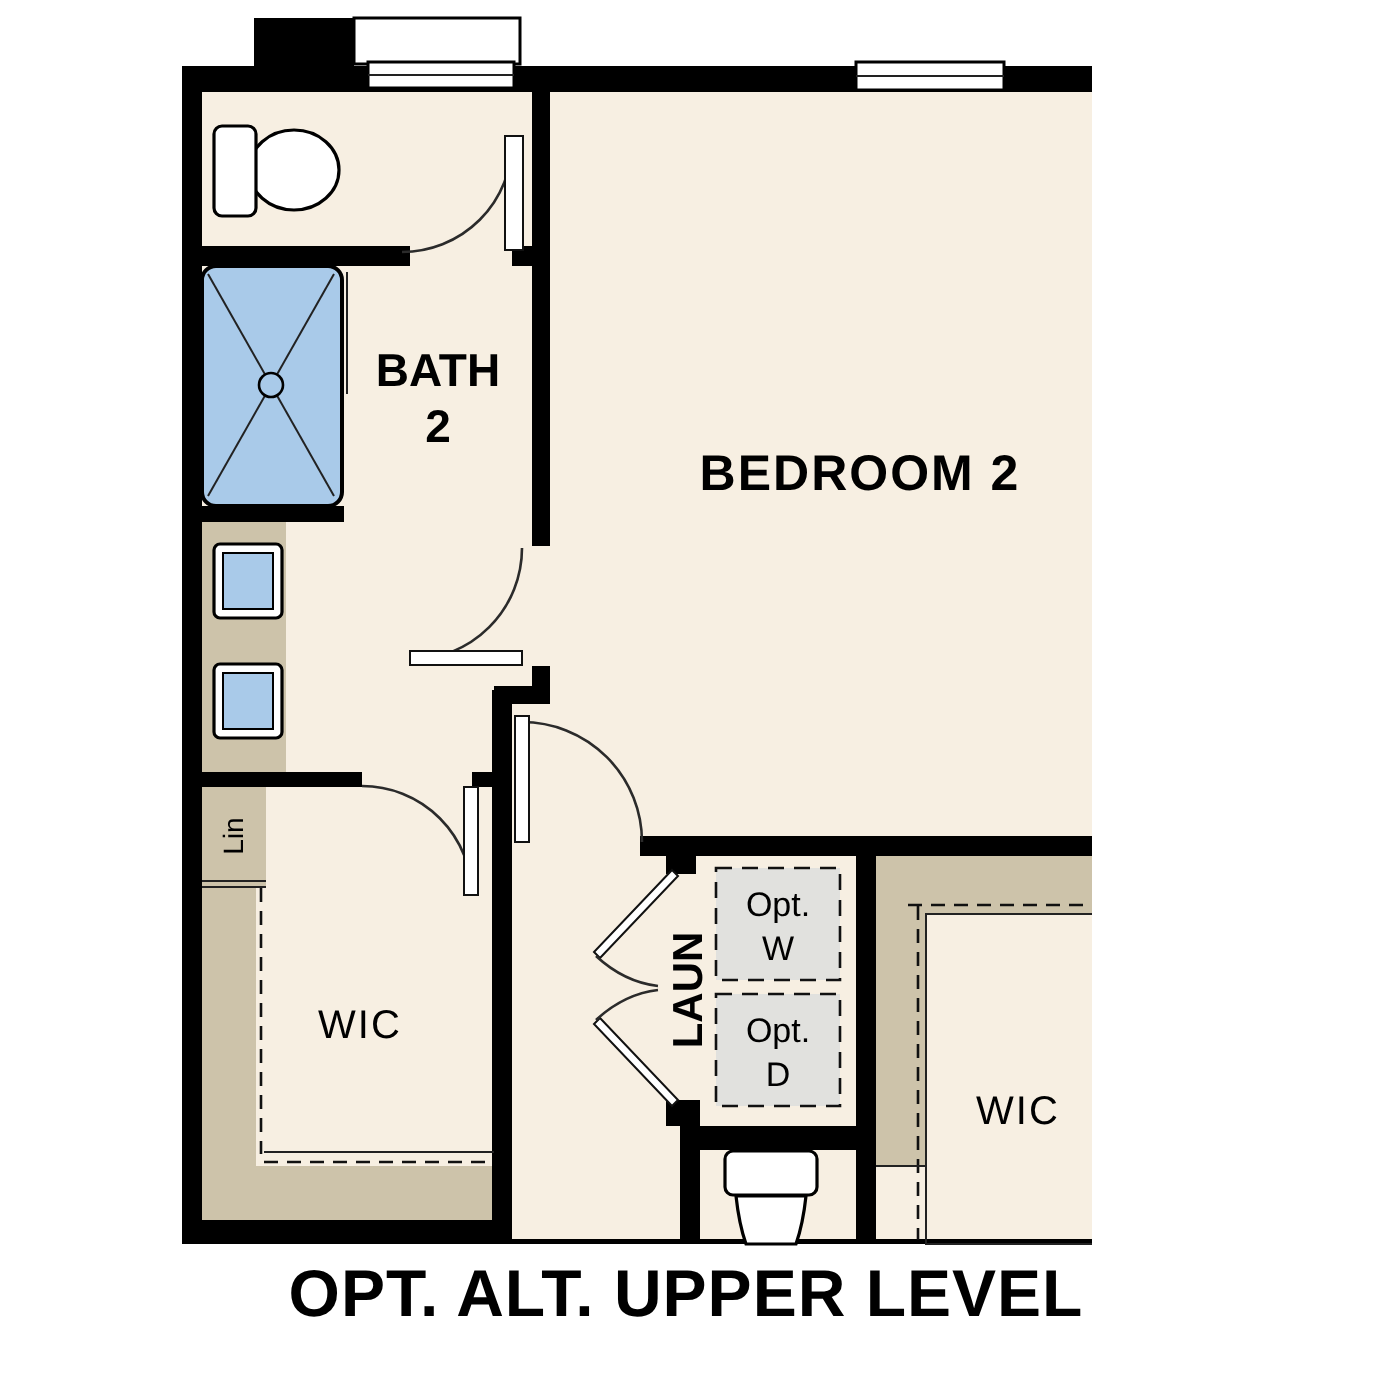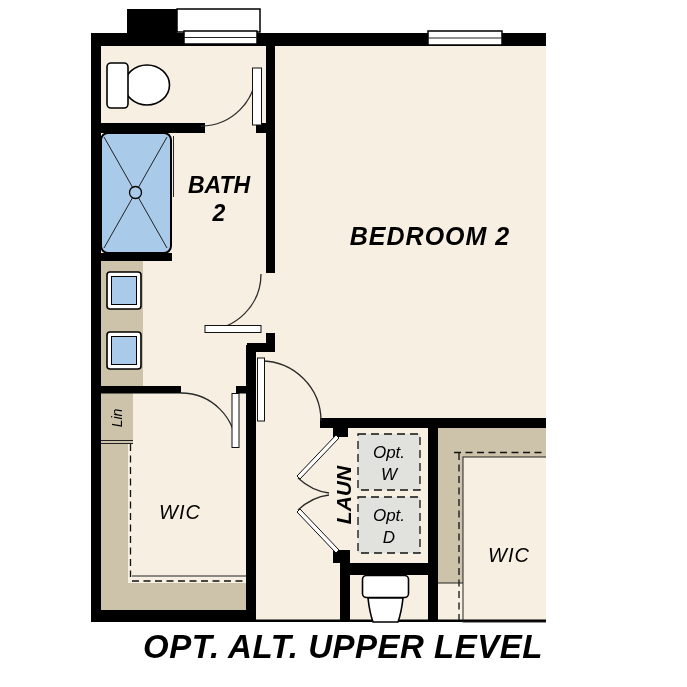--- a/index.html
+++ b/index.html
@@ -1,16 +1,16 @@
 <!DOCTYPE html>
 <html style="--wall: #000000; --floor: #f7efe2; --casework-tan: #cdc3aa; --fixture-blue: #a9cae9; --appliance-gray: #e1e1de; --door-line: #2b2b2b; --background: #ffffff;"><head>
 <meta charset="utf-8">
 <style>
   html,body{margin:0;padding:0;background:var(--background,#fff);}
-  .stage{position:relative;width:546px;height:687px;background:var(--background,#fff);overflow:hidden;font-style:italic;}
+  .stage{position:relative;width:546px;height:687px;background:var(--background,#fff);overflow:hidden;}
   svg{position:absolute;left:0;top:0;}
   .wall{fill:var(--wall,#000);}
   .floor{fill:var(--floor,#f7efe2);}
   .tan{fill:var(--casework-tan,#cdc3aa);}
   .blue-fill{fill:var(--fixture-blue,#a9cae9);stroke:#000;}
   .gray-box{fill:var(--appliance-gray,#e1e1de);stroke:#111;stroke-width:1.3;stroke-dasharray:8 5;}
   .fixture{fill:#ffffff;stroke:#000;stroke-width:1.6;}
   .leaf{fill:#ffffff;stroke:#111;stroke-width:1;}
   .door-arc{fill:none;stroke:var(--door-line,#2b2b2b);stroke-width:1.3;}
   .thin-line{stroke:#222;stroke-width:1;fill:none;}

